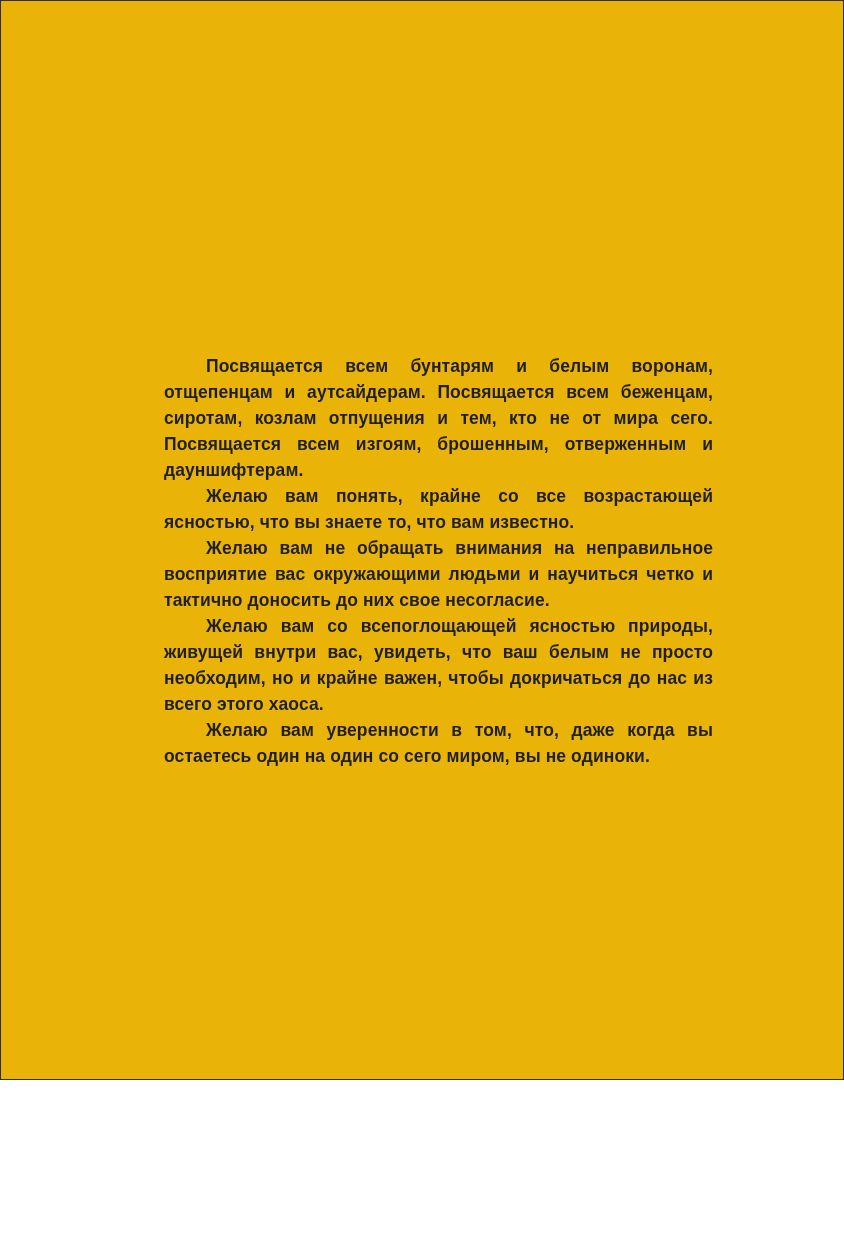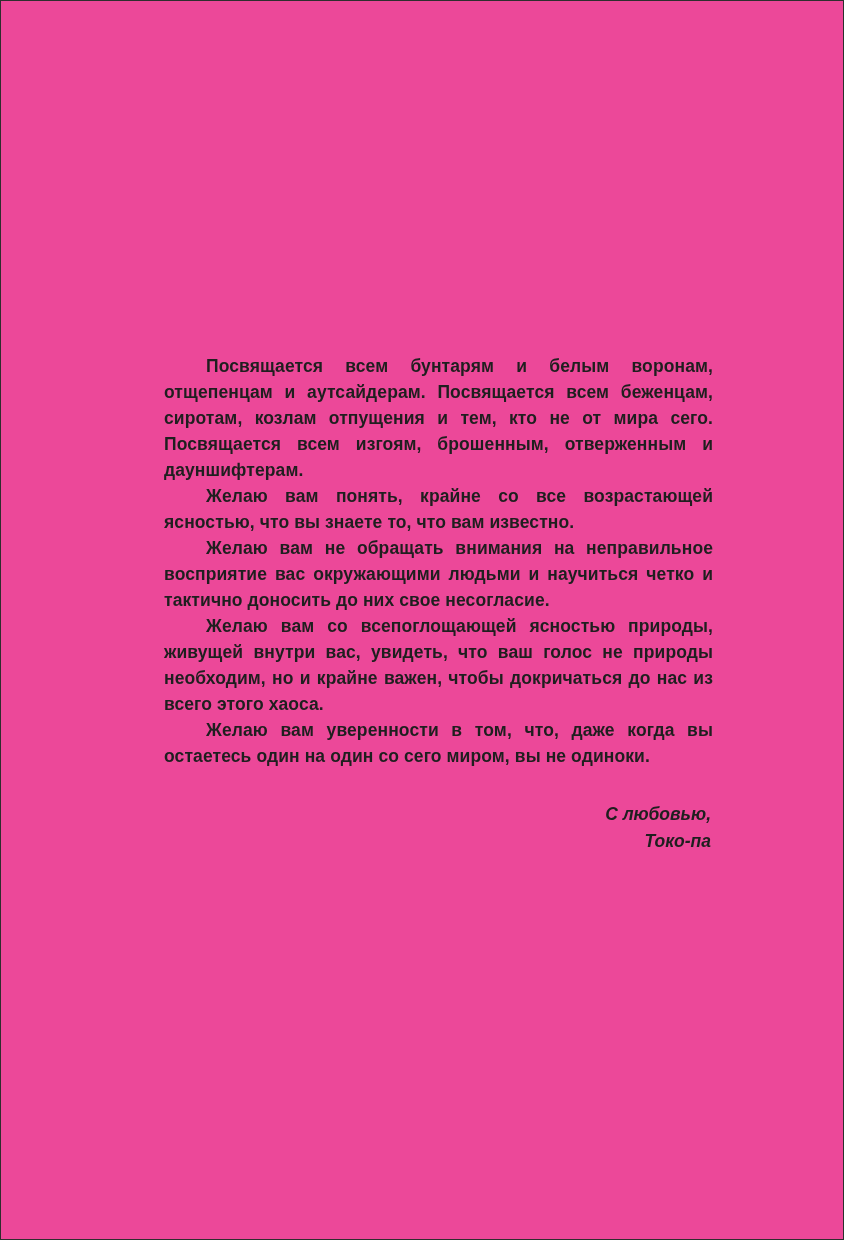--- a/index.html
+++ b/index.html
@@ -3,22 +3,22 @@
 <meta charset="utf-8">
 <style>
   html, body {
     margin: 0;
     padding: 0;
     background: #ffffff;
   }
   .page {
     position: relative;
     width: 844px;
-    height: 1240px;
-    background: #ec4899;
+    height: 1080px;
+    background: #eab308;
     box-sizing: border-box;
     border: 1px solid #2e2e2e;
     overflow: hidden;
     font-family: "Liberation Sans", sans-serif;
   }
   .text-block {
     position: absolute;
     left: 163px;
     top: 352px;
     width: 549px;
@@ -48,21 +48,17 @@
   }
 </style>
 </head>
 <body>
 
 <div class="page">
   <div class="text-block">
     <p class="body-par">Посвящается всем бунтарям и белым воронам, отщепенцам и аутсайдерам. Посвящается всем беженцам, сиротам, козлам отпущения и тем, кто не от мира сего. Посвящается всем изгоям, брошенным, отверженным и дауншифтерам.</p>
     <p class="body-par">Желаю вам понять, крайне со все возрастающей ясностью, что вы знаете то, что вам известно.</p>
     <p class="body-par">Желаю вам не обращать внимания на неправильное восприятие вас окружающими людьми и научиться четко и тактично доносить до них свое несогласие.</p>
-    <p class="body-par">Желаю вам со всепоглощающей ясностью природы, живущей внутри вас, увидеть, что ваш голос не природы необходим, но и крайне важен, чтобы докричаться до нас из всего этого хаоса.</p>
+    <p class="body-par">Желаю вам со всепоглощающей ясностью природы, живущей внутри вас, увидеть, что ваш белым не просто необходим, но и крайне важен, чтобы докричаться до нас из всего этого хаоса.</p>
     <p class="body-par">Желаю вам уверенности в том, что, даже когда вы остаетесь один на один со сего миром, вы не одиноки.</p>
 
-    <div class="signature">
-      <p class="sig-line">С любовью,</p>
-      <p class="sig-line">Токо-па</p>
-    </div>
   </div>
 </div>
 
 </body></html>

